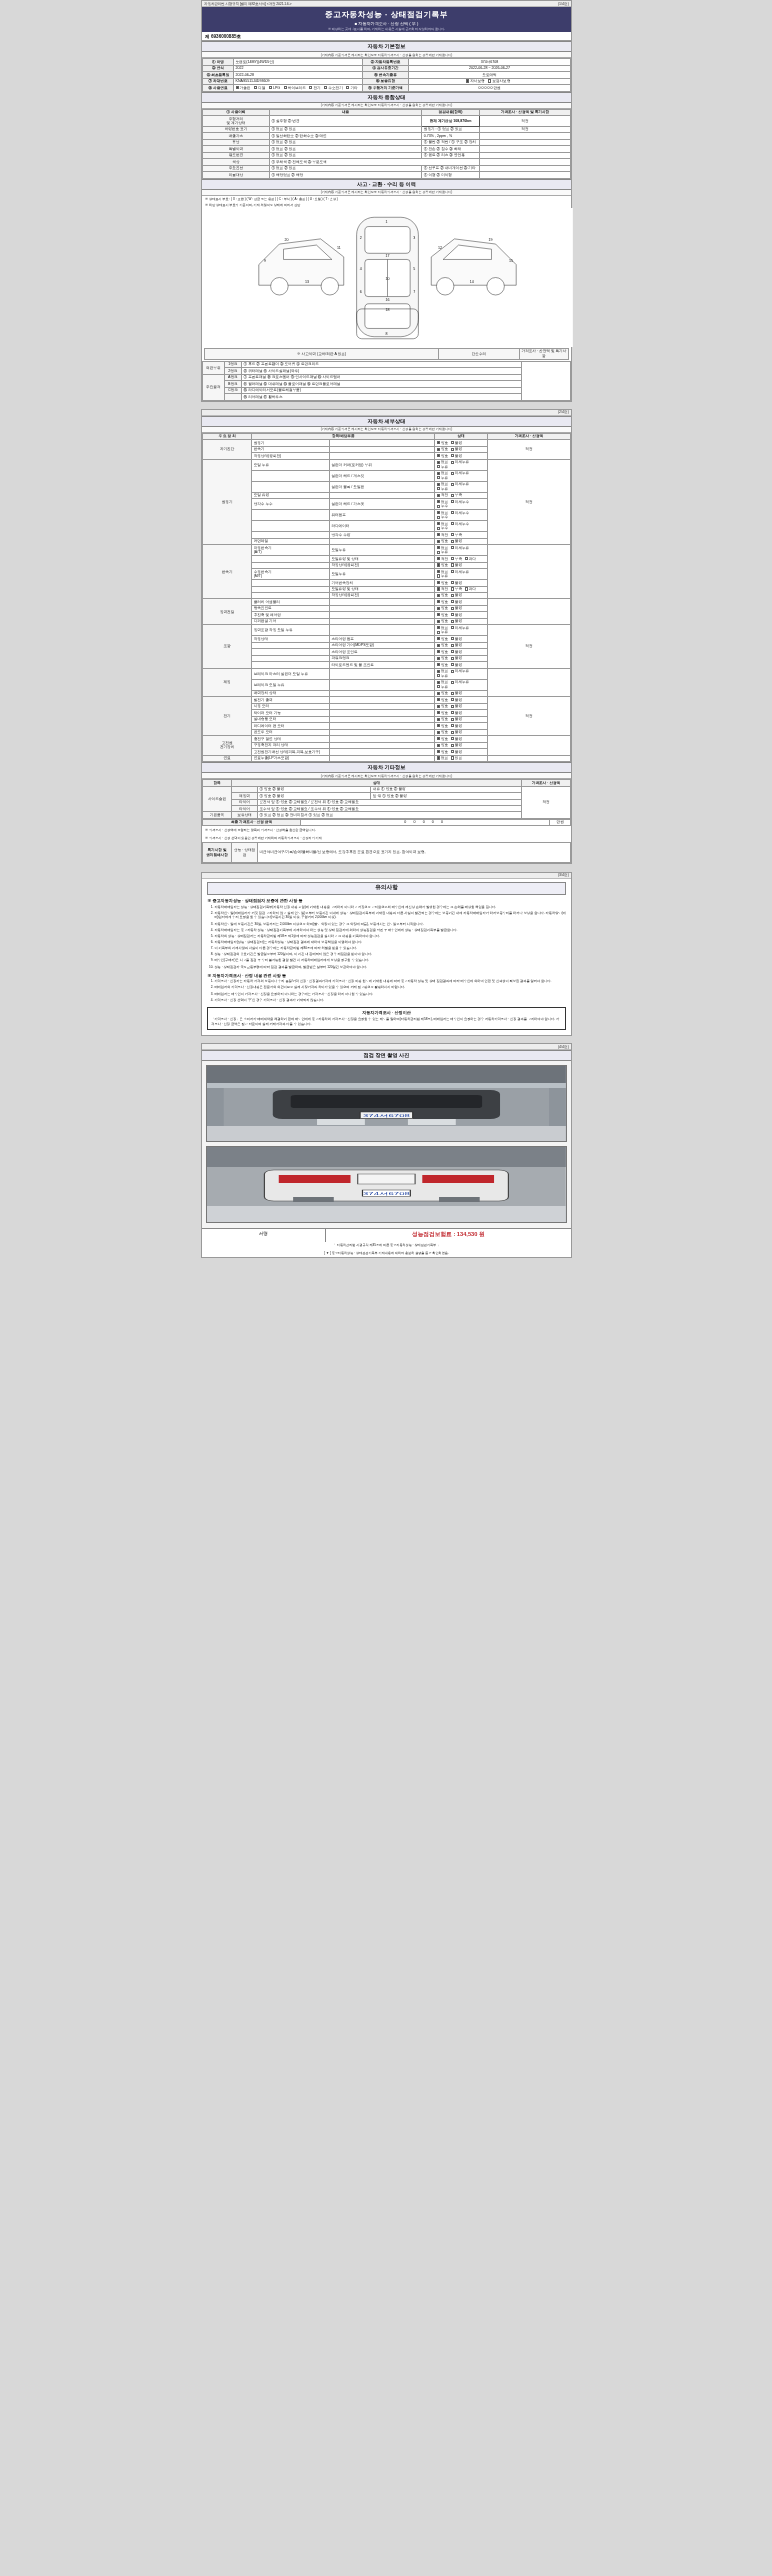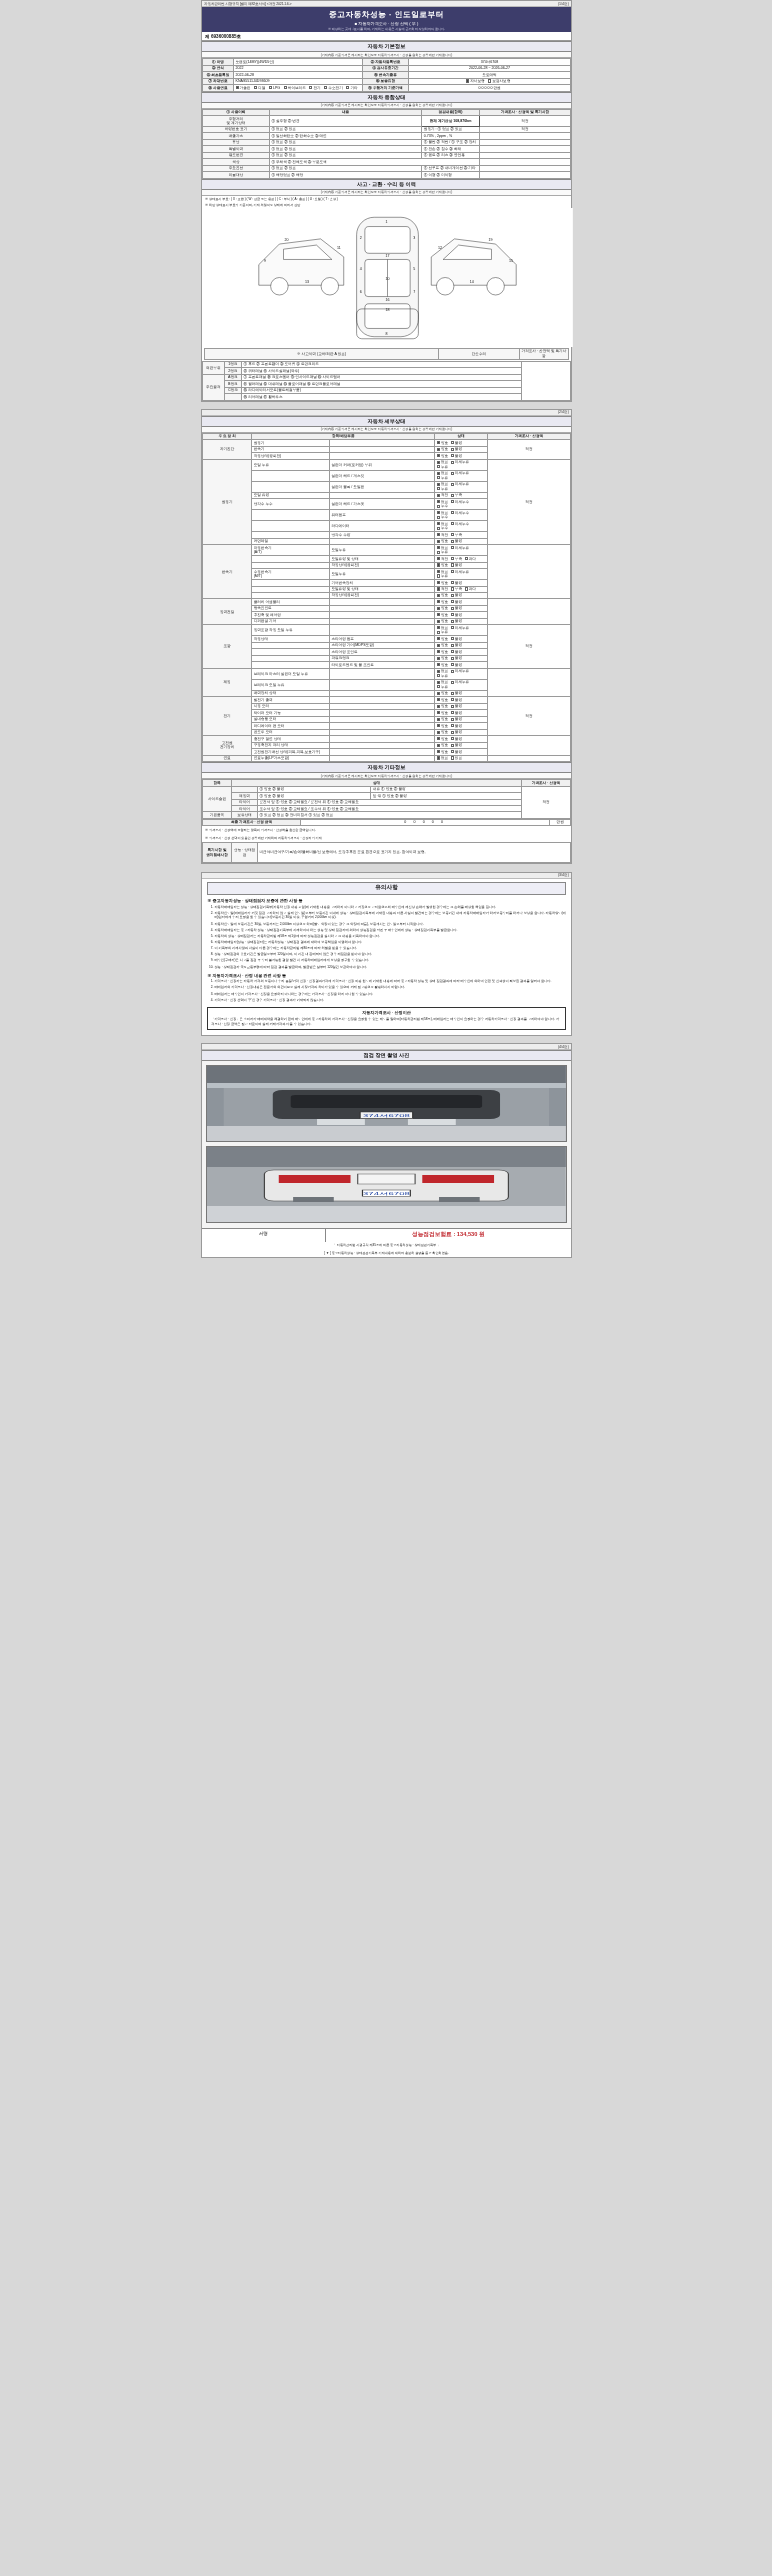--- a/index.html
+++ b/index.html
@@ -80,21 +80,21 @@
 </head>
 <body>
 
 <div class="page" style="width:371px;">
   <div class="pg-top">
     <span class="code">자동차관리법 시행규칙 [별지 제82호서식] &lt;개정 2021.1.6.&gt;</span>
     <span>(1/4면)</span>
   </div>
 
   <div class="hdr-band">
-    <div class="t1">중고자동차성능 · 인도일로부터</div>
+    <div class="t1">중고자동차성능 · 상태점검기록부</div>
     <div class="t2">■ 자동차가격조사 · 산정 선택 ( 무 )</div>
     <div class="t3">※ 해당하는 곳에 √표시를 하며, 기재하는 내용은 사실에 근거하여 작성하여야 합니다.</div>
   </div>
 
   <div class="numline">
     <span>제</span>
     <span>6936000885호</span>
   </div>
 
   <div class="sect-title">자동차 기본정보</div>

